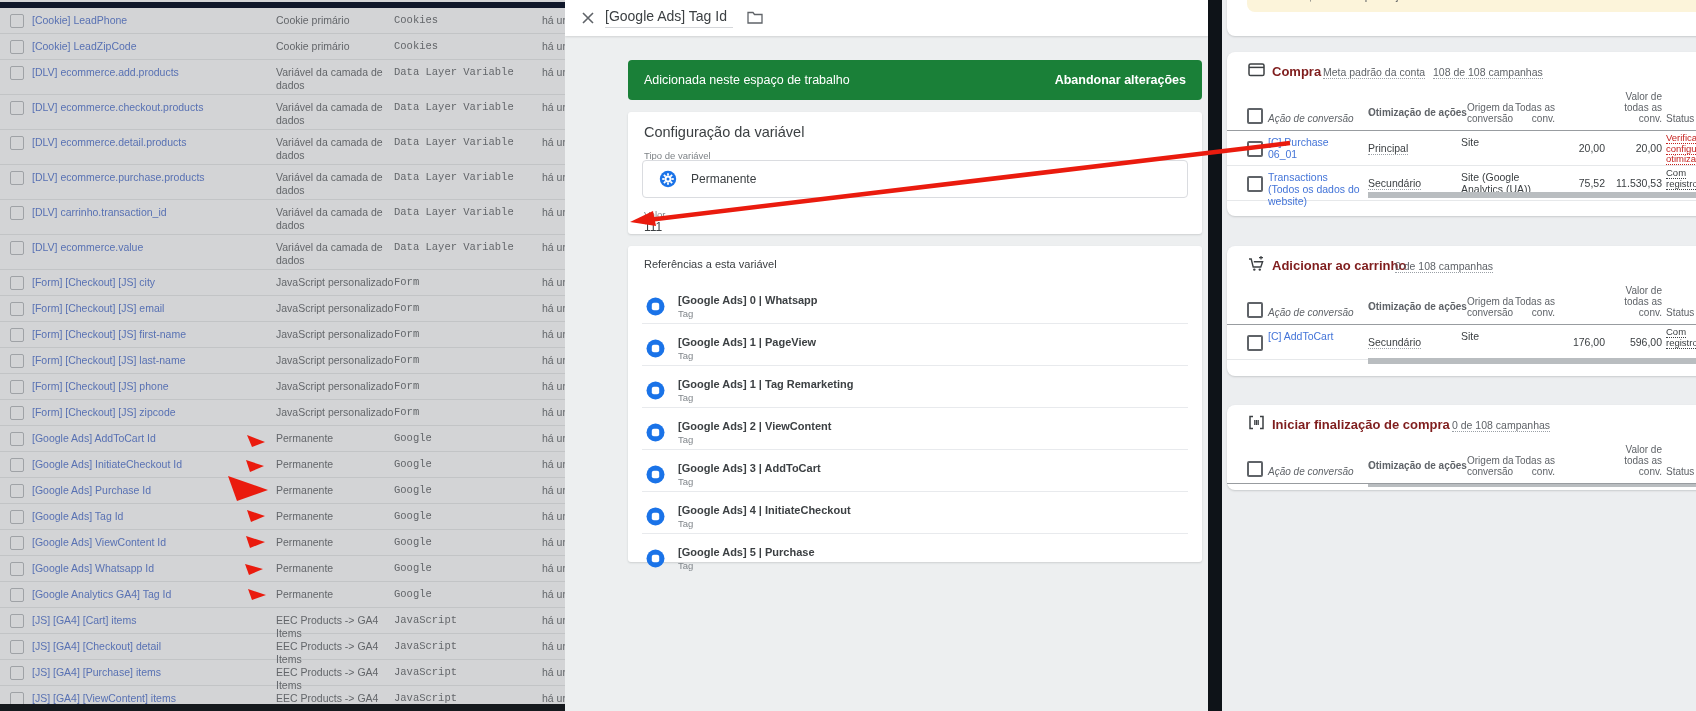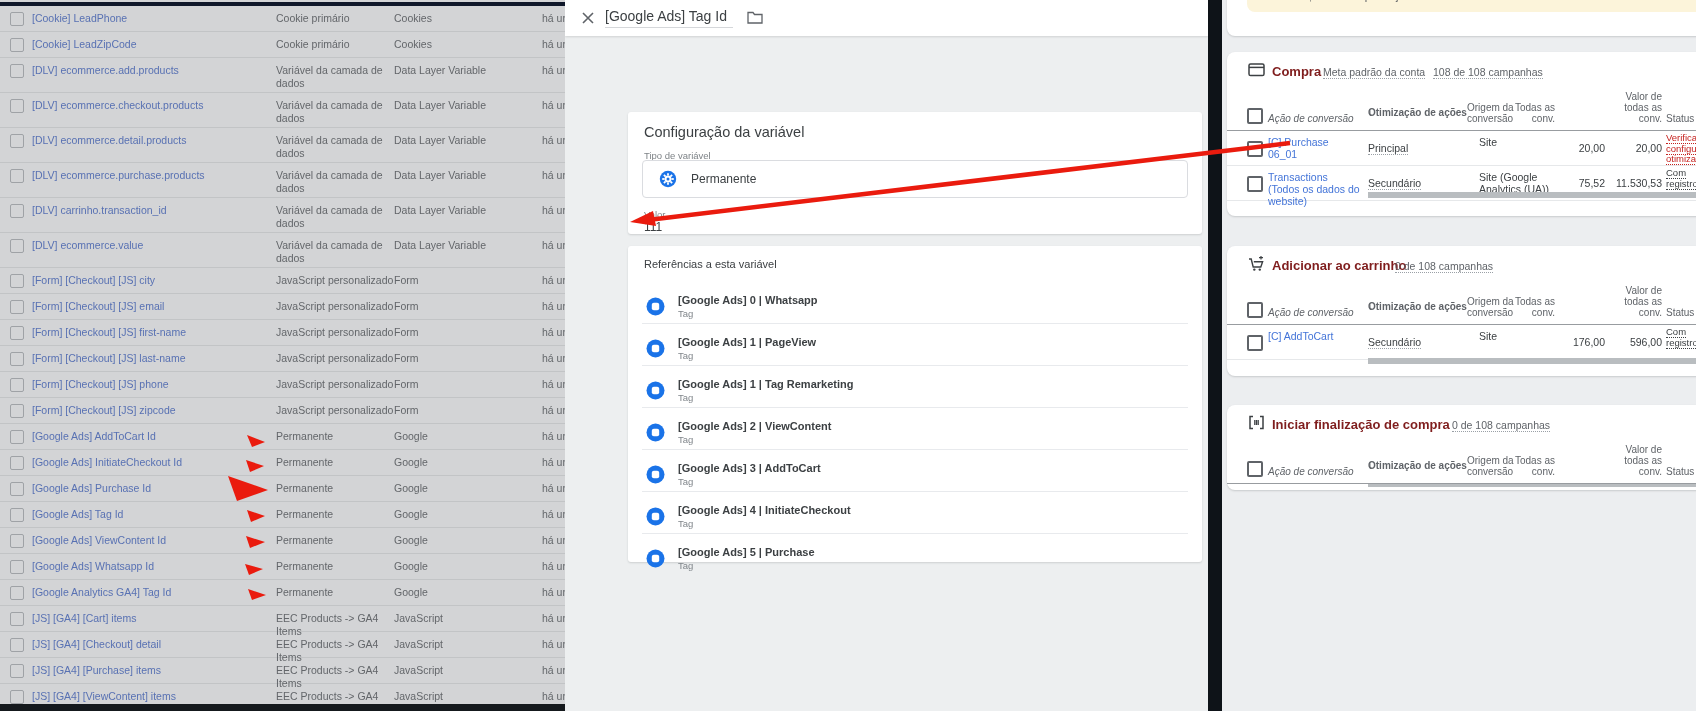--- a/index.html
+++ b/index.html
@@ -1,27 +1,27 @@
 <!DOCTYPE html>
 <html><head>
 <meta charset="utf-8">
 <style>
   html,body{margin:0;padding:0;}
   body{width:1696px;height:711px;overflow:hidden;position:relative;
        font-family:"Liberation Sans","DejaVu Sans",sans-serif;background:#edeff0;}
   
   #gtm-left{position:absolute;left:0;top:0;width:565px;height:711px;background:#d3d4d6;overflow:hidden;}
-  #gtm-rows{position:absolute;left:0;top:2px;width:642px;border-top:4px solid #0f172a;}
+  #gtm-rows{position:absolute;left:0;top:2px;width:642px;border-top:6px solid #0f172a;}
   .gtm-row{position:relative;border-bottom:1px solid #c2c4c6;box-sizing:border-box;}
   .h-s{height:26px}.h-d{height:35px}
   .gtm-cell{position:absolute;top:6px;font-size:10.5px;line-height:13px;color:#63666a;}
   .gtm-cb{position:absolute;left:10px;top:6px;width:12px;height:12px;border:1.5px solid #9fa2a6;border-radius:2px;background:transparent;}
   .c-name{left:32px;width:212px;color:#5871b3;white-space:nowrap;overflow:hidden;}
   .c-type{left:276px;width:122px;}
-  .c-cat{left:394px;width:140px;white-space:nowrap;}
+  .c-cat{left:394px;width:140px;white-space:nowrap;font-family:Liberation Mono, monospace;}
   .c-edit{left:542px;width:24px;white-space:nowrap;overflow:hidden;}
   #gtm-bottombar{position:absolute;left:0;bottom:0;width:565px;height:7px;background:#15191d;}
   
   #modal{position:absolute;left:565px;top:0;width:643px;height:711px;background:#edeff0;overflow:hidden;}
   #modal-header{position:absolute;left:0;top:0;width:100%;height:36px;background:#fff;box-shadow:0 1px 2px rgba(0,0,0,.12);}
   #modal-close{position:absolute;left:14px;top:9px;width:18px;height:18px;cursor:pointer;}
   #modal-title{position:absolute;left:40px;top:8px;font-size:14px;color:#3c4043;
                border-bottom:1px solid #d5d7da;padding-bottom:3px;min-width:128px;}
   #folder-ic{position:absolute;left:182px;top:10px;}
   .mcard{position:absolute;left:63px;width:574px;background:#fff;border-radius:3px;box-shadow:0 1px 2px rgba(60,64,67,.18);}
@@ -63,21 +63,21 @@
   .h-opt{left:141px;white-space:nowrap;font-weight:700;}
   .h-orig{left:240px;width:72px;}
   .h-all{left:283px;width:45px;text-align:right;}
   .h-val{left:390px;width:45px;text-align:right;}
   .h-st{left:439px;width:60px;}
   .hcb{position:absolute;left:20px;bottom:8px;width:12px;height:12px;border:2px solid #5f6368;border-radius:2px;}
   .arow{position:relative;height:34px;border-bottom:1px solid #e6e8ea;}
   .arow .rcb{position:absolute;left:20px;top:10px;width:12px;height:12px;border:2px solid #5f6368;border-radius:2px;}
   .a-act{position:absolute;left:41px;top:5px;width:92px;font-size:10.5px;line-height:12px;color:#4374d8;cursor:pointer;}
   .a-opt{position:absolute;left:141px;top:11px;font-size:10.5px;color:#3c4043;border-bottom:1px dotted #9aa0a6;cursor:pointer;}
-  .a-orig{position:absolute;left:252px;top:5px;width:80px;font-size:10.5px;line-height:12px;color:#3c4043;}
+  .a-orig{position:absolute;left:234px;top:5px;width:80px;font-size:10.5px;line-height:12px;color:#3c4043;}
   .a-all{position:absolute;left:285px;top:11px;width:93px;text-align:right;font-size:10.5px;color:#3c4043;}
   .a-val{position:absolute;left:382px;top:11px;width:53px;text-align:right;font-size:10.5px;color:#3c4043;}
   .a-st{position:absolute;left:439px;top:2px;width:70px;font-size:9.5px;line-height:10.5px;}
   .a-st span{border-bottom:1px dotted currentColor;}
   .st-red{color:#c5221f;}
   .st-dark{color:#3c4043;}
   .hscroll{position:absolute;left:141px;height:6px;background:#b9bdc0;}
   #compra-card{top:52px;height:164px;}
   #cart-card{top:246px;height:130px;}
   #checkout-card{top:405px;height:85px;}
@@ -302,20 +302,24 @@
         </svg>
     </span>
     <span id="modal-title">[Google Ads] Tag Id</span>
     <span id="folder-ic">
       <svg class="ic" width="16" height="14" viewBox="0 0 16 14">
           <path d="M1 2.5h5l1.5 2H15v8.5H1z" fill="none" stroke="#5f6368" stroke-width="1.3"></path>
         </svg>
     </span>
   </div>
 
+  <div id="green-banner">
+    <span class="gb-text">Adicionada neste espaço de trabalho</span>
+    <span class="gb-action">Abandonar alterações</span>
+  </div>
 
   <div class="mcard" id="cfg-card">
     <div class="card-title">Configuração da variável</div>
     <div class="mini-label" style="top:38px">Tipo de variável</div>
     <div id="type-box">
       <span class="tb-icon">
         <svg class="ic" width="18" height="18" viewBox="0 0 18 18">
           <circle cx="9" cy="9" r="8.2" fill="#1a73e8"></circle>
           <g stroke="#fff" stroke-width="1.8">
             <line x1="9" y1="3.2" x2="9" y2="5.6"></line>

